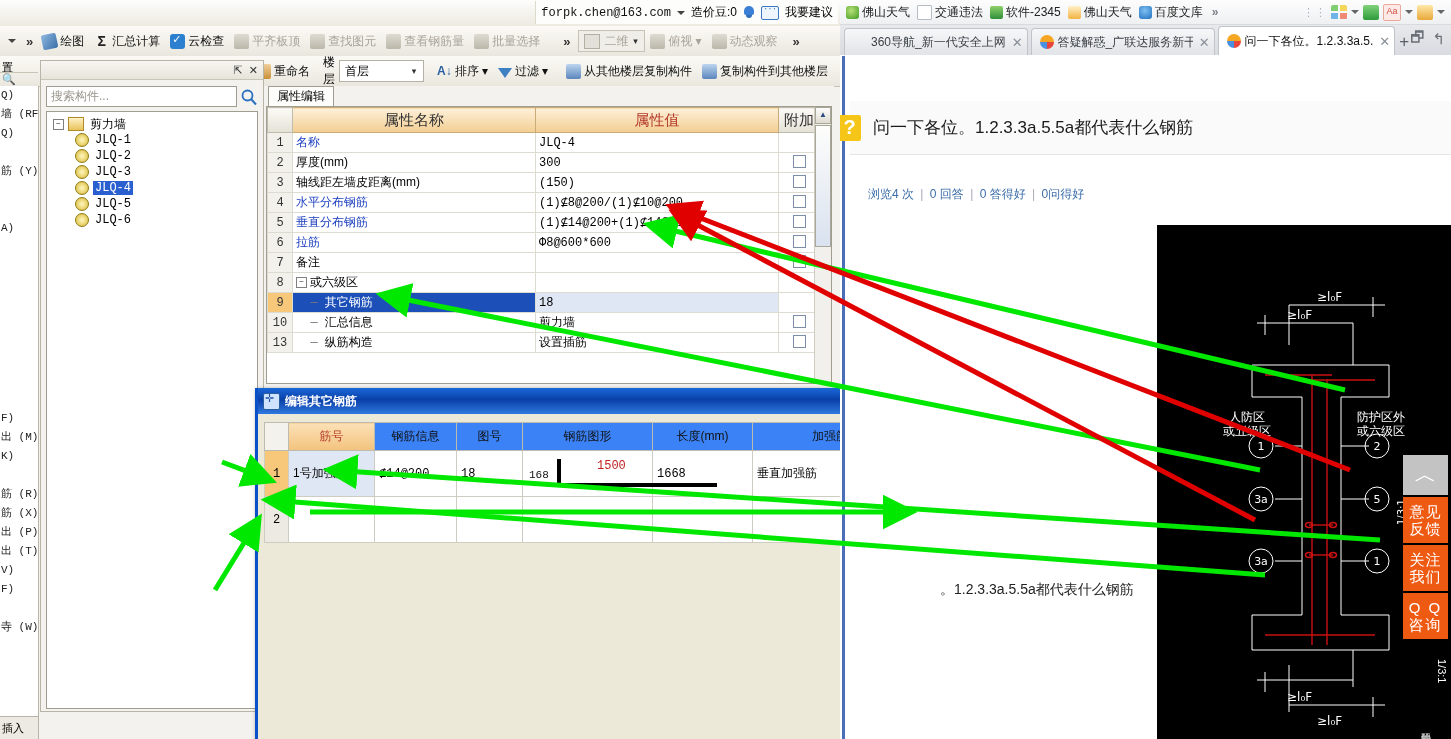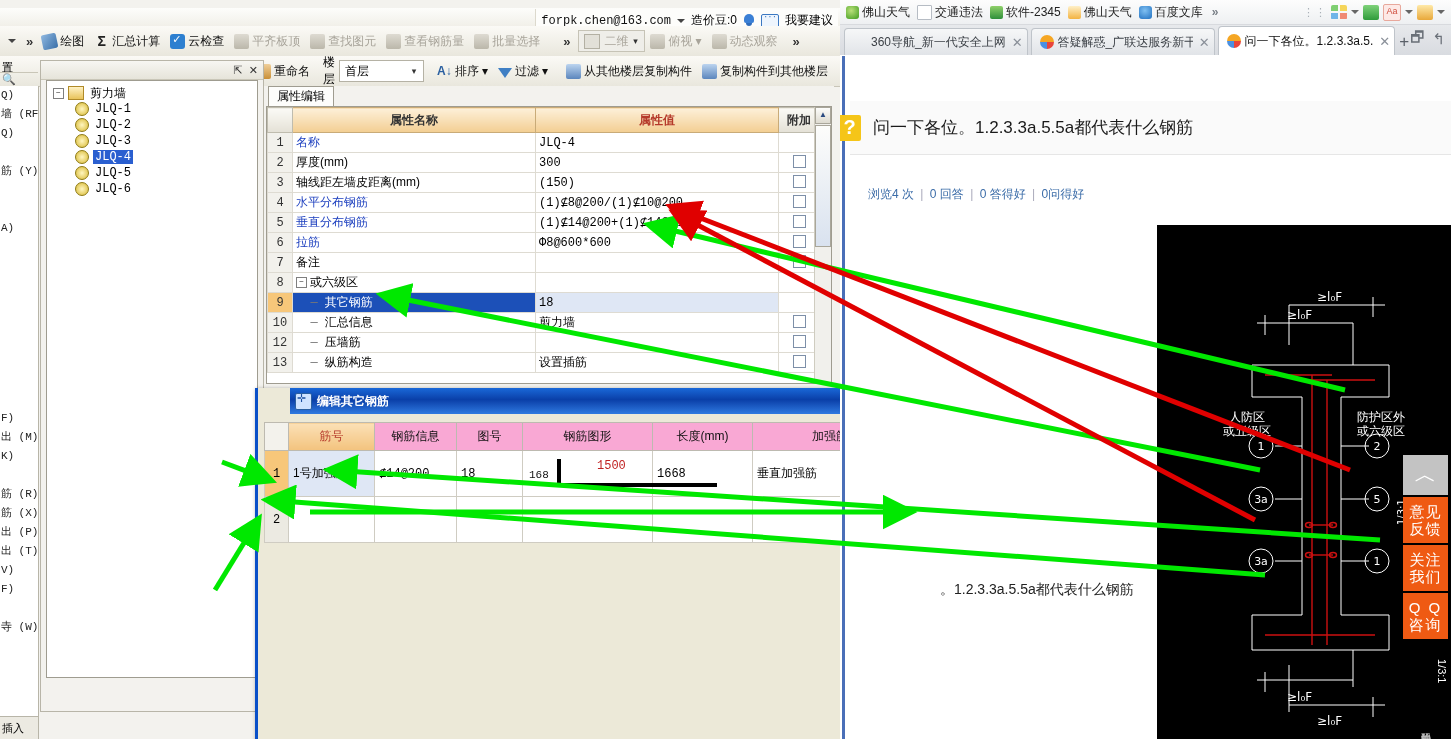--- a/index.html
+++ b/index.html
@@ -9,21 +9,21 @@
     font-family:"Liberation Sans","DejaVu Sans",sans-serif;
     font-size:12px;color:#000;
     -webkit-font-smoothing:none;
   }
   .abs{position:absolute;}
 
   
   #app-window{left:0;top:0;width:840px;height:739px;background:#f3f2ee;overflow:hidden;}
 
   
-  #app-topbar{left:0;top:8px;width:840px;height:26px;
+  #app-topbar{left:0;top:0;width:840px;height:26px;
      background:linear-gradient(#fdfdfb,#eceae1);border-bottom:1px solid #c6c3b6;}
   #account-box{position:absolute;right:2px;top:1px;height:23px;display:flex;align-items:center;gap:6px;
      padding:0 5px;background:#fdfdfb;border-left:1px solid #dcd9cd;}
   #account-box .mail{font-family:"Liberation Mono","DejaVu Sans Mono",monospace;font-size:12px;color:#111;}
   .caret{width:0;height:0;border-left:4px solid transparent;border-right:4px solid transparent;
      border-top:4px solid #444;display:inline-block;}
   .bell{width:12px;height:13px;position:relative;}
   .bell:before{content:"";position:absolute;left:1px;top:0;width:10px;height:9px;border-radius:5px 5px 2px 2px;background:#3a7fd5;}
   .bell:after{content:"";position:absolute;left:3px;top:9px;width:6px;height:3px;border-radius:0 0 3px 3px;background:#2f6cbb;}
   .speech{width:16px;height:12px;border:1px solid #3b78c2;border-radius:2px;background:#eef5fd;position:relative;}
@@ -86,21 +86,21 @@
   .tlabel.sel{background:#2a5fd0;color:#fff;}
 
   
   #prop-panel{left:264px;top:86px;width:570px;height:305px;background:#f3f2ee;}
   #prop-tab{height:20px;display:flex;align-items:flex-end;padding-left:4px;}
   #prop-tab .tab{height:19px;line-height:19px;padding:0 8px;font-size:12px;background:#fdfdfb;
      border:1px solid #9f9c90;border-bottom:none;}
   #prop-grid-wrap{margin:0 2px;border:1px solid #9f9c90;background:#fff;height:276px;overflow:hidden;position:relative;}
   table.pgrid{border-collapse:collapse;width:553px;table-layout:fixed;}
   table.pgrid th{height:22px;background:linear-gradient(#fdf0d9,#f3ce92);border:1px solid #c9ab78;
-     font-weight:bold;font-size:12px;color:#333;}
+     font-weight:normal;font-size:15px;color:#333;}
   table.pgrid th.hcorner{background:linear-gradient(#fbfaf6,#e4e1d6);border:1px solid #bfbcae;width:22px;}
   table.pgrid th.hattach{background:linear-gradient(#fbfaf6,#e4e1d6);border:1px solid #bfbcae;width:38px;}
   table.pgrid th.hval{color:#b5392a;}
   table.pgrid td{height:19px;border:1px solid #dedbd2;font-size:12px;padding:0 3px;
      white-space:nowrap;overflow:hidden;}
   td.idx{width:22px;text-align:center;background:#f2f1ec;color:#333;
      font-family:"Liberation Mono","DejaVu Sans Mono",monospace;font-size:11px;}
   td.name{width:205px;}
   td.val{width:276px;font-family:"Liberation Mono","DejaVu Sans Mono",monospace;font-size:11px;}
   td.att{width:38px;text-align:center;}
@@ -114,33 +114,33 @@
      font-size:8px;line-height:7px;text-align:center;color:#333;vertical-align:middle;margin-right:3px;}
   #pgrid-scroll{position:absolute;right:0;top:0;width:16px;height:100%;background:#f1f0ec;border-left:1px solid #cfccc0;}
   #pgrid-scroll .sbtn{height:15px;background:linear-gradient(#fdfdfb,#dedbd0);border:1px solid #a9a69a;
      text-align:center;font-size:8px;line-height:14px;color:#2a4a80;}
   #pgrid-scroll .sthumb{margin-top:1px;height:120px;background:linear-gradient(#fdfdfb,#d9e2ef);border:1px solid #a9a69a;}
 
   
   #dialog{left:255px;top:388px;width:680px;height:351px;background:#ece9d8;
      border:3px solid #0a50c8;border-top:none;box-shadow:1px 1px 4px rgba(0,0,0,.4);}
   #dlg-title{height:26px;background:linear-gradient(#1a68d8,#0a3fa8 45%,#2f79e0);
-     display:flex;align-items:center;padding:0 3px 0 5px;color:#fff;margin-left:32px;}
+     display:flex;align-items:center;padding:0 3px 0 5px;color:#fff;}
   #dlg-title .ticon{width:15px;height:15px;background:#cfe3ff;border:1px solid #2a5fa0;border-radius:2px;
      position:relative;margin-right:5px;}
   #dlg-title .ticon:after{content:"✛";position:absolute;left:1px;top:-2px;font-size:11px;color:#1a4fa0;}
   #dlg-title .tt{font-weight:bold;font-size:12px;flex:1;}
   .wbtn{width:21px;height:20px;margin-left:2px;border:1px solid #9cc0f0;border-radius:3px;
      display:flex;align-items:center;justify-content:center;font-size:11px;color:#fff;
      background:linear-gradient(#4a8ae6,#1c57bb);}
   .wbtn.close{background:linear-gradient(#f08a74,#cf2a10);border-color:#f4b7a8;font-weight:bold;}
   #dlg-body{padding:8px 6px 0 6px;}
   #dlg-listlabel{font-size:12px;color:#111;margin:2px 0 6px 4px;}
   table.dgrid{border-collapse:collapse;width:100%;table-layout:fixed;background:#fff;}
-  table.dgrid th{height:25px;border:1px solid #bdbab0;background:#f9a8d4;font-weight:normal;font-size:12px;color:#111;}
+  table.dgrid th{height:25px;border:1px solid #bdbab0;background:#3b82f6;font-weight:normal;font-size:12px;color:#111;}
   table.dgrid th.h0{width:24px;background:#f3f2ec;}
   table.dgrid th.hno{background:linear-gradient(#fbe0b6,#f3c37e);color:#b5392a;}
   table.dgrid td{height:45px;border:1px solid #cfccc2;font-size:12px;padding:0 4px;vertical-align:middle;}
   td.dno{text-align:center;background:#f7c77a;
      font-family:"Liberation Mono","DejaVu Sans Mono",monospace;font-size:11px;}
   td.dno2{text-align:center;background:#eceae2;height:26px;
      font-family:"Liberation Mono","DejaVu Sans Mono",monospace;font-size:11px;}
   td.dsel{background:#dfe7f5;}
   .mono{font-family:"Liberation Mono","DejaVu Sans Mono",monospace;font-size:11px;}
   
@@ -378,20 +378,27 @@
         <div class="row">寺 (W)</div>
       </div>
     <div style="position:absolute;bottom:0;left:0;width:38px;height:22px;background:#eceae2;
          border-top:1px solid #b8b5a8;font-size:11px;line-height:22px;padding-left:2px;">插入</div>
   </div>
 
   <div id="tree-panel" class="abs">
     <div id="tree-caption">
       <span>⇱</span>
       <span>✕</span>
+    </div>
+    <div id="search-row">
+      <div id="search-input">搜索构件...</div>
+      <svg id="search-icon" viewBox="0 0 18 18">
+        <circle cx="7.5" cy="7.5" r="5" fill="none" stroke="#2a6fc0" stroke-width="1.8"></circle>
+        <line x1="11" y1="11" x2="16" y2="16.5" stroke="#2a6fc0" stroke-width="2"></line>
+      </svg>
     </div>
     <div id="tree-box">
       <div class="tnode">
         <span class="exp">−</span>
         <span class="folder"></span>
         <span class="tlabel">剪力墙</span>
       </div>
       <div id="tree-children">
           <div class="tnode tchild">
             <span class="leafic"></span>
@@ -487,26 +494,20 @@
             <tr class="selrow">
               <td class="idx">9</td>
               <td class="name"><span class="treeline">&nbsp;&nbsp;—&nbsp;</span><span>其它钢筋</span></td>
               <td class="val">18</td>
               <td class="att"></td>
             </tr>
             <tr>
               <td class="idx">10</td>
               <td class="name"><span class="treeline">&nbsp;&nbsp;—&nbsp;</span><span>汇总信息</span></td>
               <td class="val">剪力墙</td>
-              <td class="att"><span class="chk"></span></td>
-            </tr>
-            <tr>
-              <td class="idx">12</td>
-              <td class="name"><span class="treeline">&nbsp;&nbsp;—&nbsp;</span><span>压墙筋</span></td>
-              <td class="val"></td>
               <td class="att"><span class="chk"></span></td>
             </tr>
             <tr>
               <td class="idx">13</td>
               <td class="name"><span class="treeline">&nbsp;&nbsp;—&nbsp;</span><span>纵筋构造</span></td>
               <td class="val">设置插筋</td>
               <td class="att"><span class="chk"></span></td>
             </tr>
           </tbody>
       </table>

